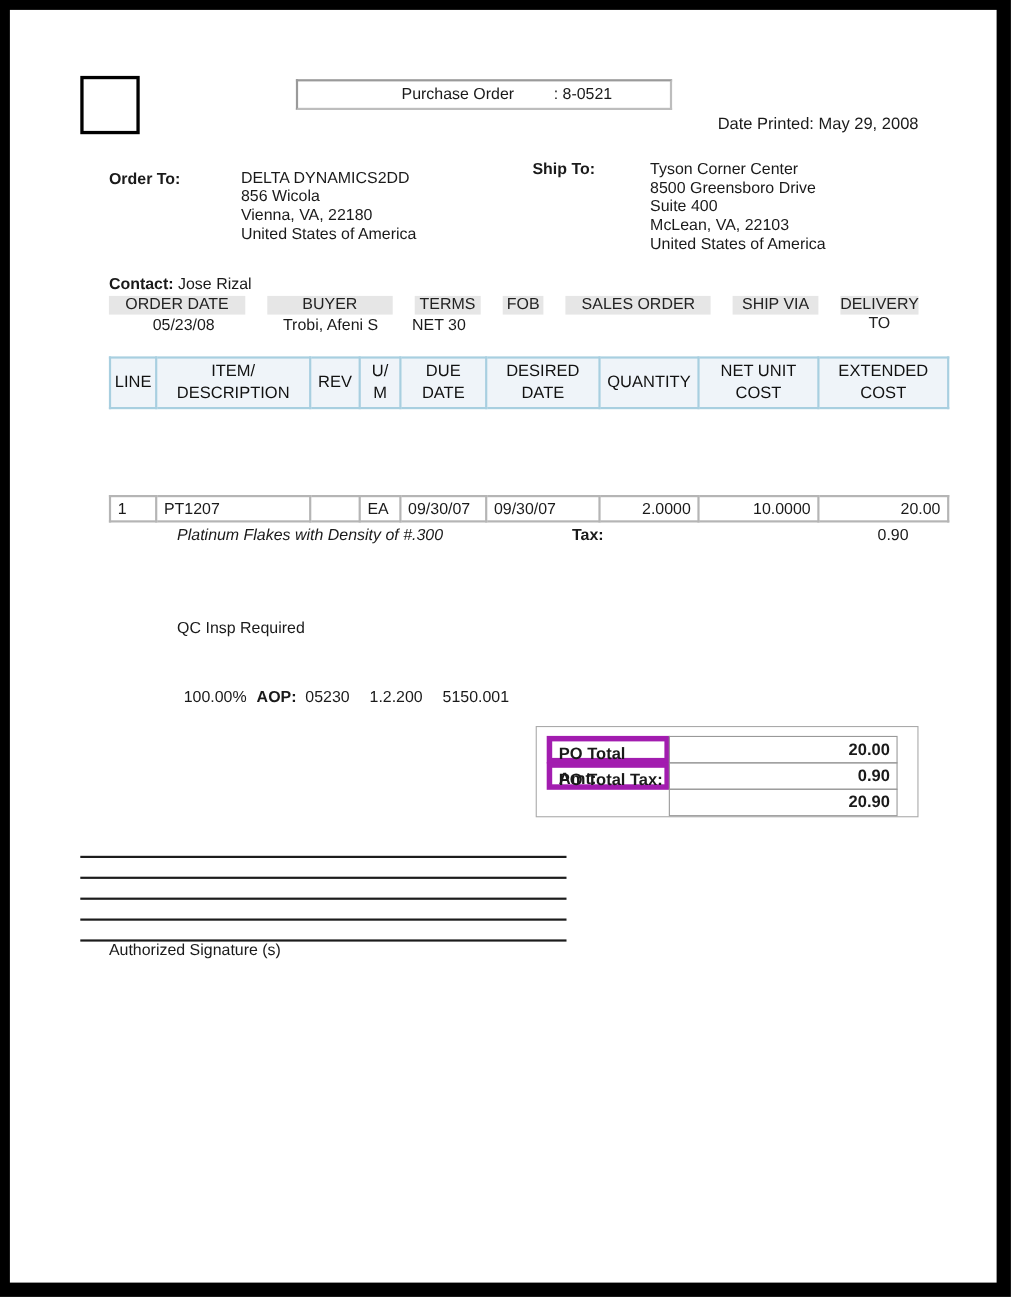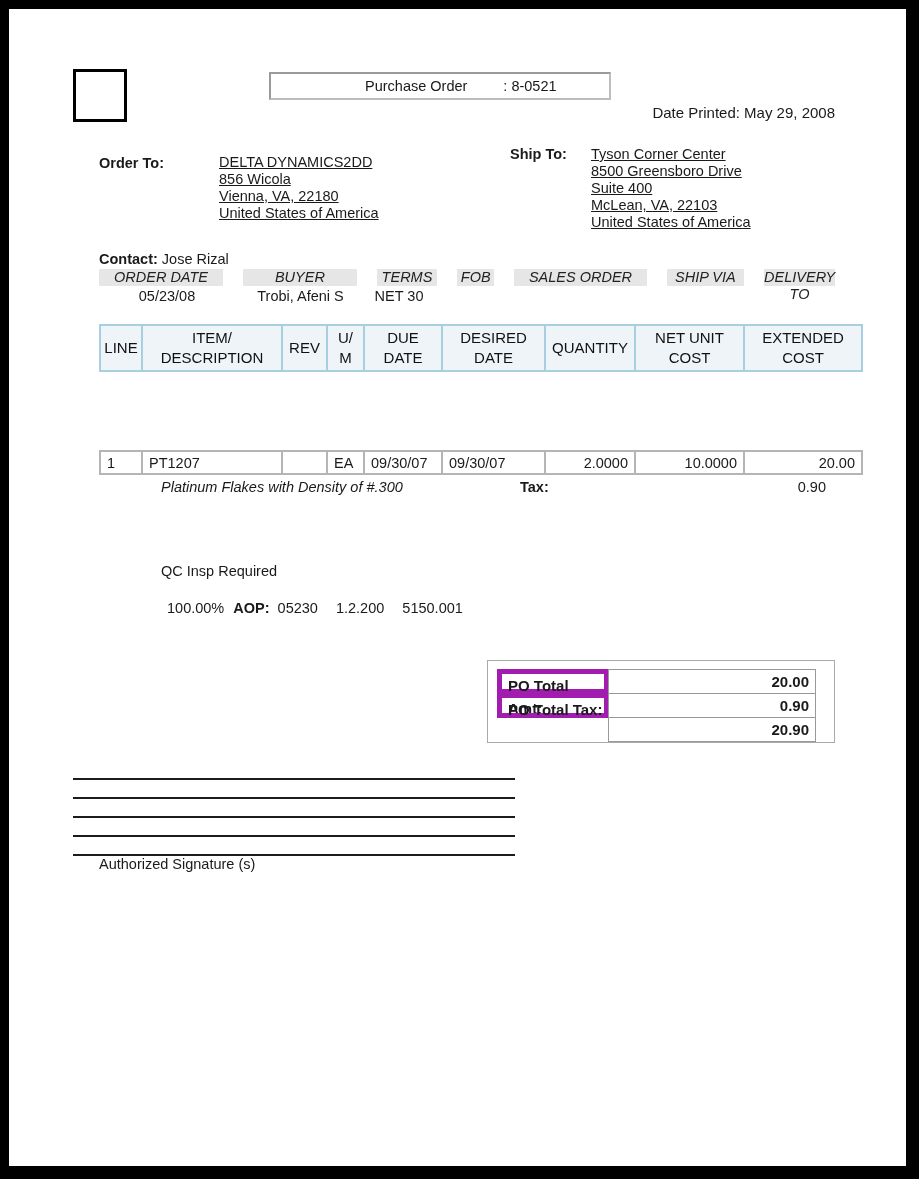--- a/index.html
+++ b/index.html
@@ -15,29 +15,29 @@
   .logo-box { left:73px; top:69px; width:54px; height:53px; border:3px solid #000; background:#fff; }
   .po-box { left:269px; top:72px; width:342px; height:28px; background:#fff;
             border:2px solid; border-color:#9a9a9a #bdbdbd #bdbdbd #9a9a9a;
             display:flex; align-items:center; font-size:14.5px; }
   .po-box .po-label { margin-left:68px; }
   .po-box .po-number { margin-left:36px; }
   .date-printed { top:104px; right:84px; font-size:15px; }
 
   
   .addr-label { font-weight:bold; font-size:14.5px; }
-  .addr-lines { font-size:14.5px; line-height:17px;text-decoration:underline; }
+  .addr-lines { font-size:14.5px; line-height:17px; }
 
   
   .contact-line { left:73px; top:251px; font-size:14.5px; }
   .contact-line b { font-weight:bold; }
 
   
   .info-table { left:73px; top:269px; width:762px; }
-  .info-head { display:flex; gap:20px;font-style:italic; }
+  .info-head { display:flex; gap:20px; }
   .info-head .cell { background:#e6e6e6; height:17px; font-size:14.5px; text-align:center;
                      line-height:17px; color:#222; }
   .info-vals { display:flex; gap:3px; margin-top:2px; }
   .info-vals .cell { height:17px; font-size:14.5px; text-align:center; line-height:17px; }
   .c1{width:136px;} .c2{width:125px;} .c3{width:66px;} .c4{width:41px;}
   .c5{width:145px;} .c6{width:85px;} .c7{flex:1;}
 
   
   table.items { border-collapse:collapse; table-layout:fixed; width:762px; }
   table.items-header td { border:2px solid #a8cfe0; background:#eff4f9; text-align:center;
@@ -49,21 +49,21 @@
   table.items-row td { border:2px solid #b5b5b5; background:#fff; font-size:14.5px;
                        height:23px; padding:0 6px; white-space:nowrap; overflow:hidden; }
   td.al { text-align:left; } td.ac { } td.ar { text-align:right; }
 
   .desc-line { top:479px; font-size:14.5px; }
   .desc-text { left:135px;font-style:italic; }
   .tax-label { left:494px; font-weight:bold; }
   .tax-value { right:93px; }
 
   .qc-note { left:135px; top:563px; font-size:14.5px; }
-  .aop-line { left:141px; top:600px; font-size:14.5px; }
+  .aop-line { left:141px; top:626px; font-size:14.5px; }
   .aop-line .b { font-weight:bold; }
   .aop-line .v { margin-right:14px; }
 
   
   .totals-box { left:487px; top:660px; width:348px; height:83px; border:1px solid #aaa; background:#fff; }
   .totals-box .lab { position:absolute; left:9px; width:112px; height:25px; border:5px solid #a21caf;
                      font-weight:bold; font-size:15px; line-height:23px; padding-left:6px; }
   .totals-box .val { position:absolute; left:120px; width:208px; height:25px; border:1px solid #999;
                      font-weight:bold; font-size:15px; line-height:23px; text-align:right; padding-right:6px; }
   .r1{ top:8px; } .r2{ top:32px; } .r3{ top:56px; }
@@ -88,21 +88,21 @@
   <div class="abs date-printed">Date Printed: May 29, 2008</div>
 
   <div class="abs addr-label" style="left:73px; top:155px;">Order To:</div>
   <div class="abs addr-lines" style="left:193px; top:154px;">
     <div>DELTA DYNAMICS2DD</div>
     <div>856 Wicola</div>
     <div>Vienna, VA, 22180</div>
     <div>United States of America</div>
   </div>
 
-  <div class="abs addr-label" style="left:484px; top:146px;">Ship To:</div>
+  <div class="abs addr-label" style="left:458px; top:146px;">Ship To:</div>
   <div class="abs addr-lines" style="left:565px; top:146px;">
     <div>Tyson Corner Center</div>
     <div>8500 Greensboro Drive</div>
     <div>Suite 400</div>
     <div>McLean, VA, 22103</div>
     <div>United States of America</div>
   </div>
 
   <div class="abs contact-line">
     <b>Contact:</b>

